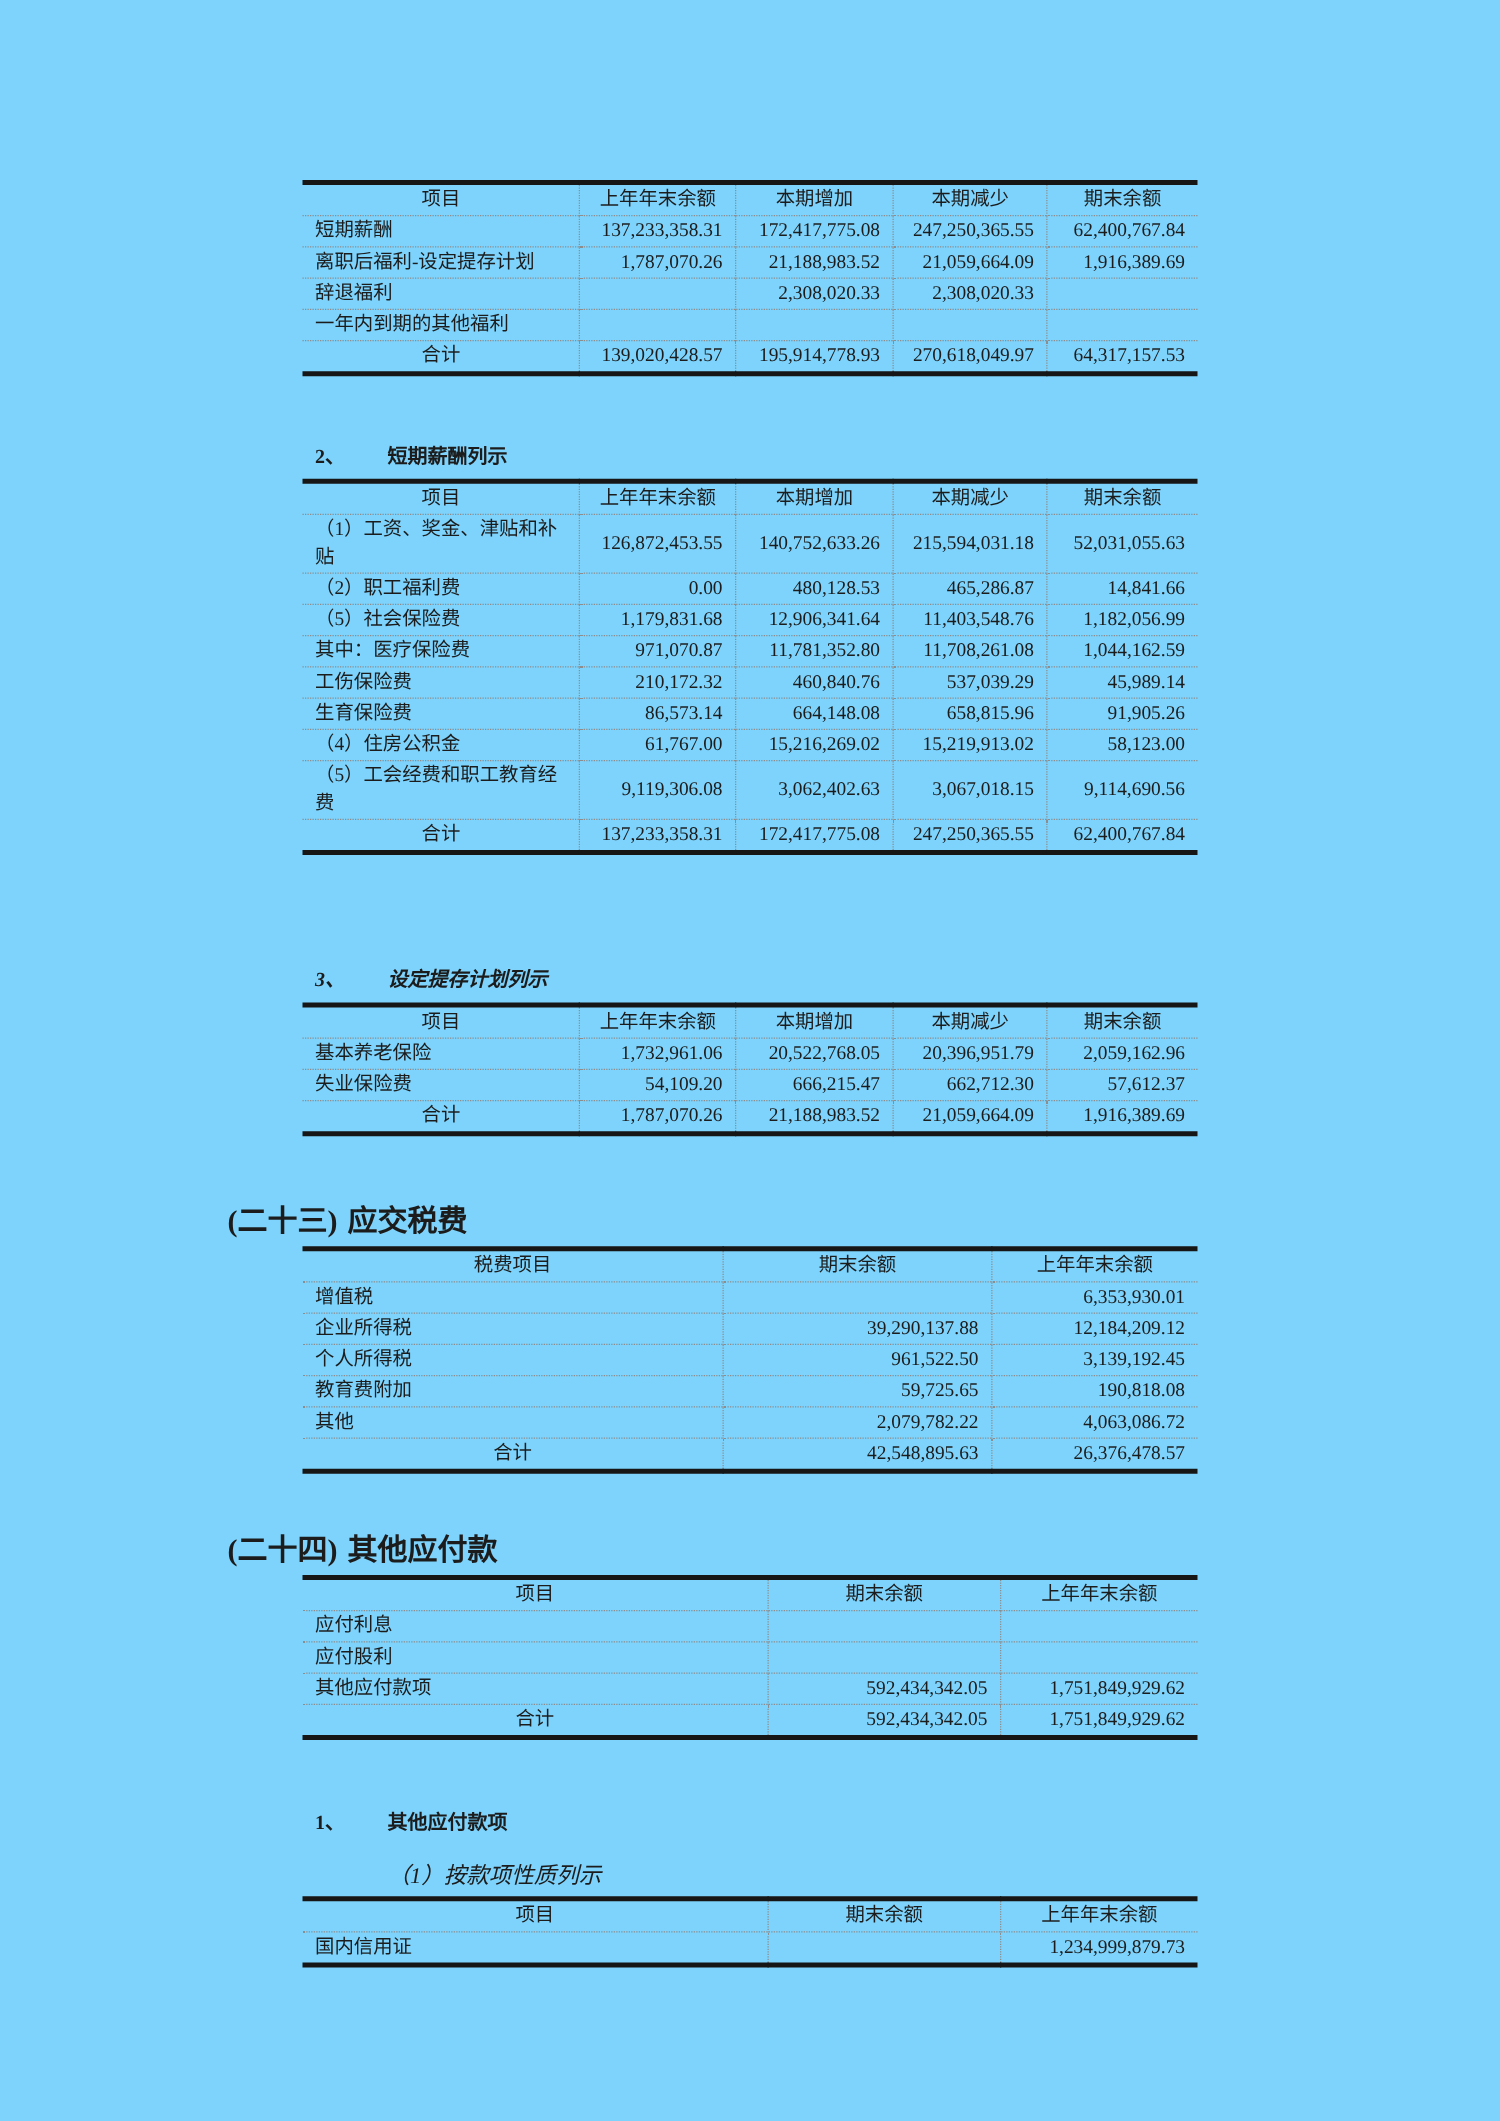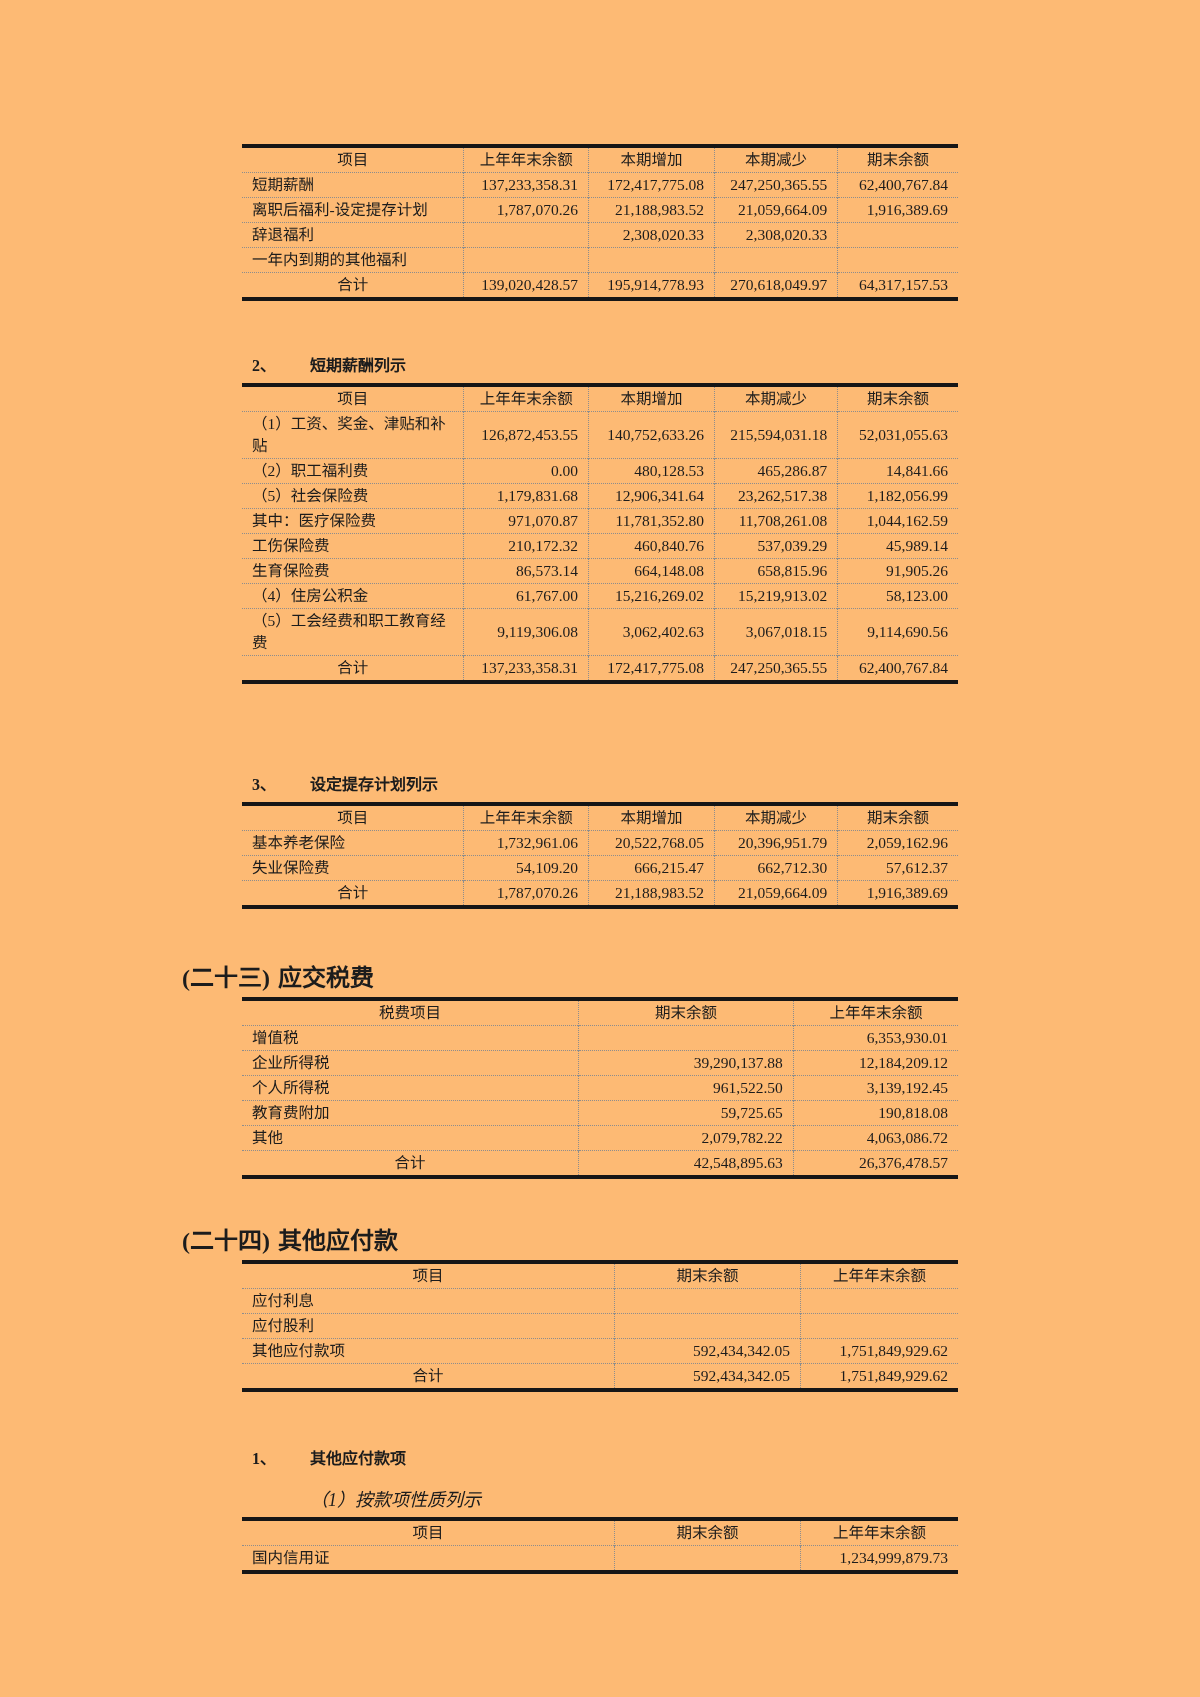--- a/index.html
+++ b/index.html
@@ -4,21 +4,21 @@
 <style>
   html,body{margin:0;padding:0;}
   body{
     width:1200px;height:1697px;
     background:#ffffff;
     font-family:"Liberation Serif","DejaVu Serif",serif;
     color:#1c1c1c;
     -webkit-font-smoothing:antialiased;
   }
   .page{
-    position:relative;width:1200px;height:1697px;background:#fdba74;overflow:hidden;
+    position:relative;width:1200px;height:1697px;background:#7dd3fc;overflow:hidden;
   }
   .content{
     margin-left:242px;width:716px;padding-top:144px;
   }
   
   table{
     border-collapse:collapse;table-layout:fixed;width:100%;
     border-top:4px solid #161616;border-bottom:4px solid #161616;
     font-size:15.5px;line-height:22px;color:#1c1c1c;
   }
@@ -52,21 +52,21 @@
   .h2{
     font-size:16px;font-weight:bold;line-height:26px;margin-left:10px;
   }
   .h2 .hnum{display:inline-block;min-width:58px;}
   .h3{
     font-size:18px;font-weight:normal;line-height:25px;margin-left:68px;font-style:italic;
   }
   
   .mt-h2-1{margin-top:52px;}
   .mt-t2{margin-top:4px;}
-  .mt-h2-2{margin-top:88px;}
+  .mt-h2-2{margin-top:88px;font-style:italic;}
   .mt-t3{margin-top:4px;}
   .mt-h1-1{margin-top:56px;}
   .mt-t4{margin-top:5px;}
   .mt-h1-2{margin-top:49px;}
   .mt-t5{margin-top:5px;}
   .mt-h2-3{margin-top:54px;}
   .mt-h3{margin-top:16px;}
   .mt-t6{margin-top:4px;}
 </style>
 </head>
@@ -164,21 +164,21 @@
             <td class="lbl">（2）职工福利费</td>
             <td class="num">0.00</td>
             <td class="num">480,128.53</td>
             <td class="num">465,286.87</td>
             <td class="num">14,841.66</td>
           </tr>
           <tr>
             <td class="lbl">（5）社会保险费</td>
             <td class="num">1,179,831.68</td>
             <td class="num">12,906,341.64</td>
-            <td class="num">23,262,517.38</td>
+            <td class="num">11,403,548.76</td>
             <td class="num">1,182,056.99</td>
           </tr>
           <tr>
             <td class="lbl">其中：医疗保险费</td>
             <td class="num">971,070.87</td>
             <td class="num">11,781,352.80</td>
             <td class="num">11,708,261.08</td>
             <td class="num">1,044,162.59</td>
           </tr>
           <tr>

